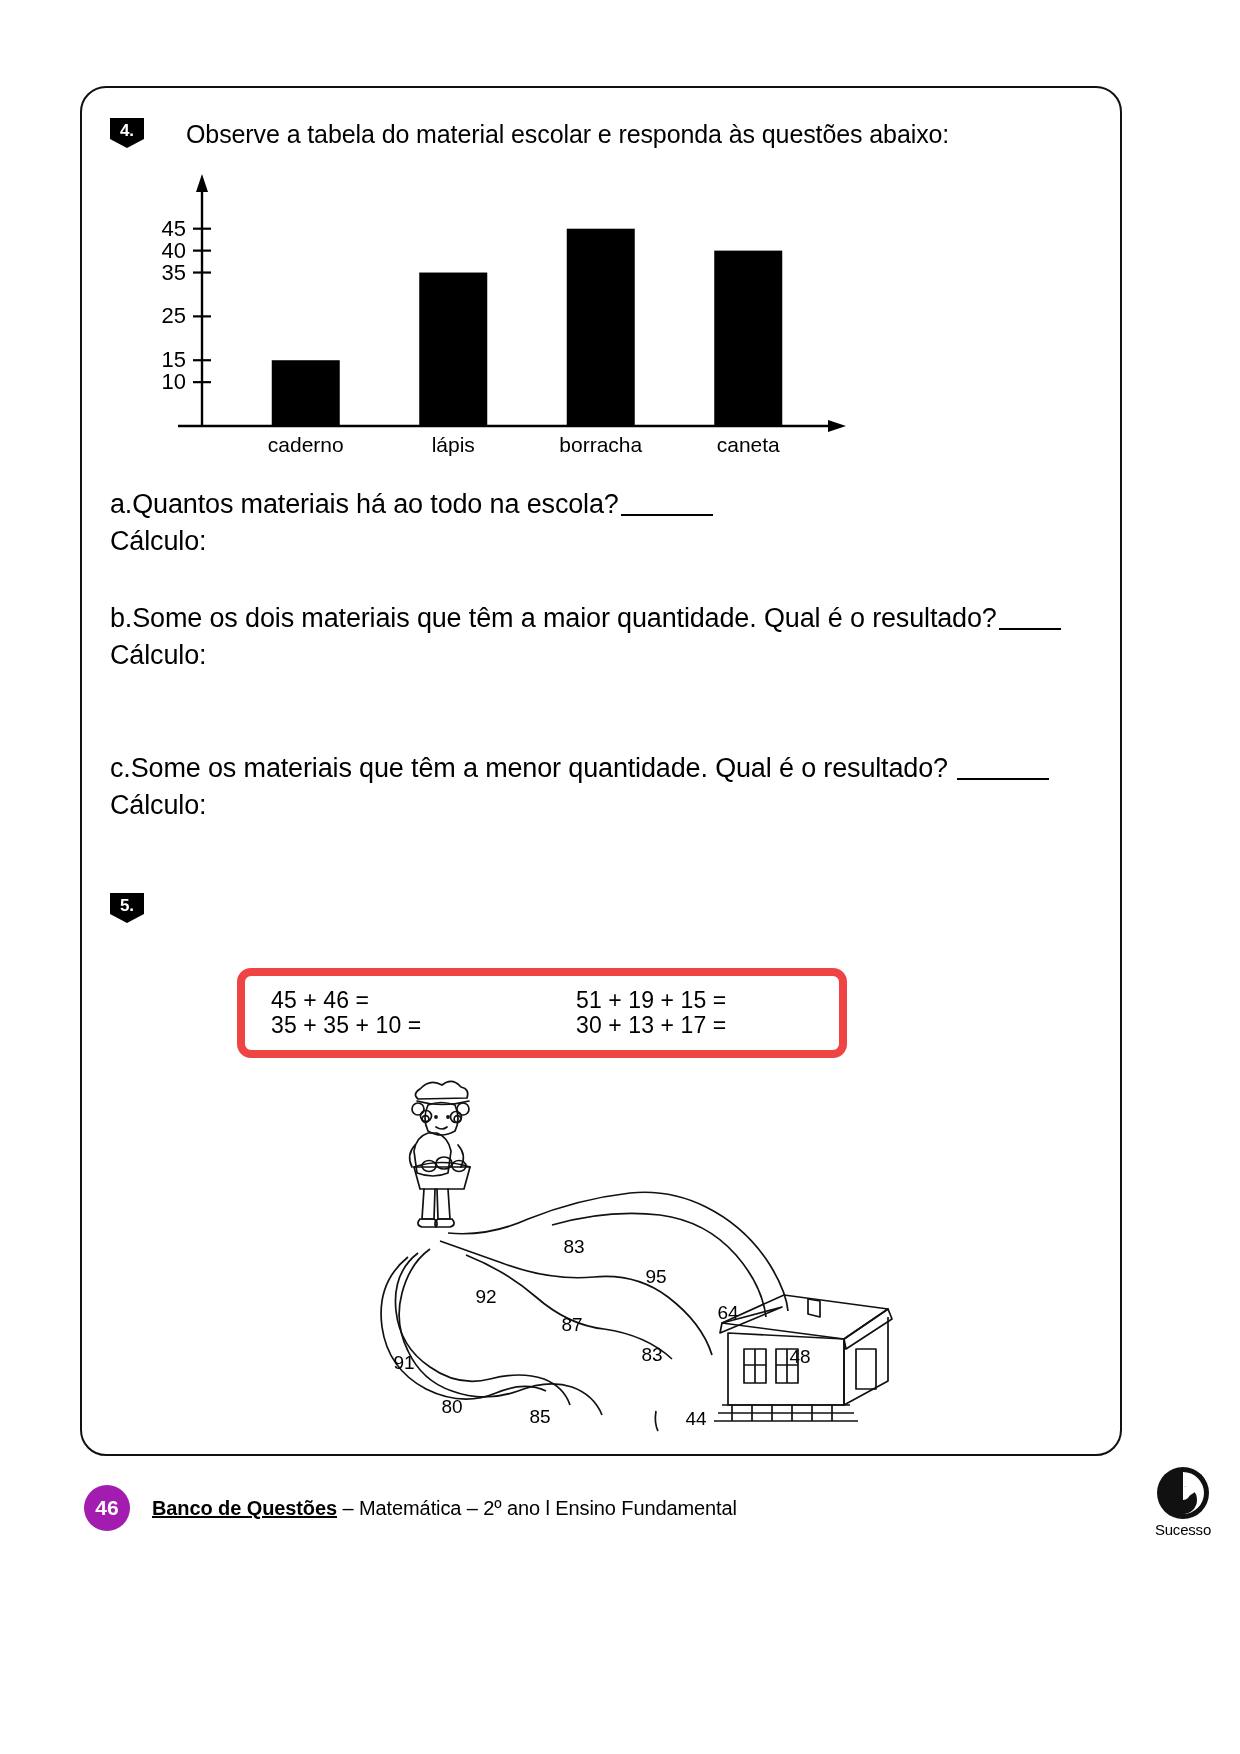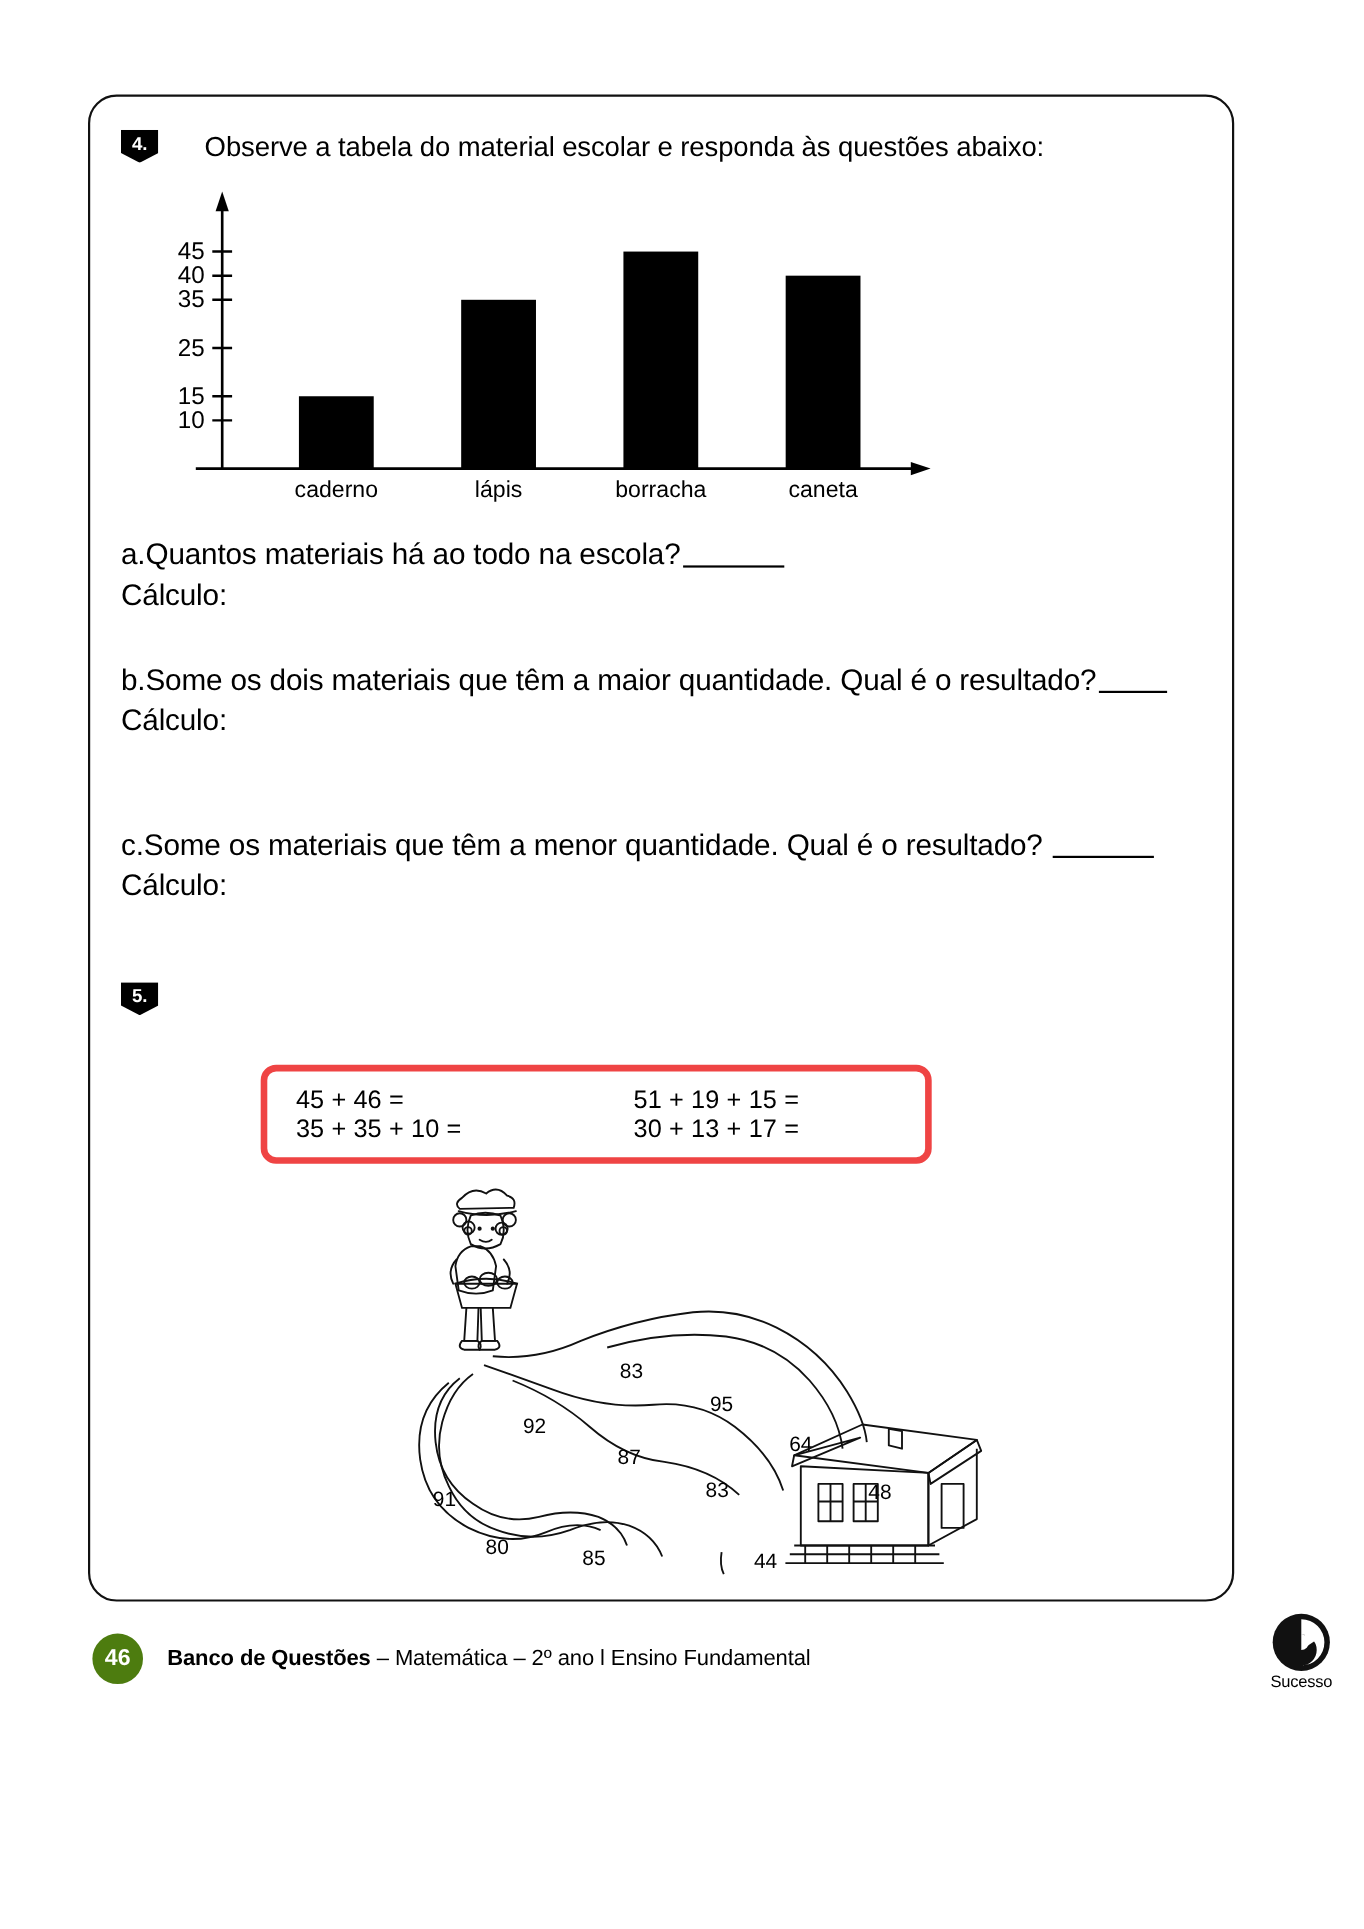--- a/index.html
+++ b/index.html
@@ -81,21 +81,21 @@
 
   #item-a { left: 28px; top: 398px; }
   #item-b { left: 28px; top: 512px; }
   #item-c { left: 28px; top: 662px; }
 
   
   .sums-box {
     position: absolute;
     left: 155px; top: 880px;
     width: 610px; height: 90px;
-    border: 6px solid #ef4444;
+    border: 8px solid #ef4444;
     border-radius: 14px;
     padding: 12px 26px;
     display: grid;
     grid-template-columns: 1fr 1fr;
     grid-auto-rows: 1fr;
     align-items: center;
     font-size: 23px;
     letter-spacing: 0.1px;
   }
   .sums-box .sum { line-height: 1.1; }
@@ -118,35 +118,35 @@
   .footer {
     position: absolute;
     left: 84px; top: 1480px;
     width: 1060px; height: 56px;
     display: flex;
     align-items: center;
   }
   .page-num {
     width: 46px; height: 46px;
     border-radius: 50%;
-    background: #4d7c0f;
+    background: #a21caf;
     color: #fff;
     font-size: 21px;
     font-weight: bold;
     display: flex;
     align-items: center;
     justify-content: center;
     flex: 0 0 auto;
   }
   .footer-text {
     margin-left: 22px;
     font-size: 20px;
     letter-spacing: -0.1px;
   }
-  .footer-text b { font-weight: bold; }
+  .footer-text b { font-weight: bold; text-decoration: underline; }
   .footer-text .light { font-weight: normal; }
 
   .brand {
     position: absolute;
     right: 14px; top: 1466px;
     width: 86px; height: 80px;
     text-align: center;
   }
   .brand-mark {
     width: 54px; height: 54px;

